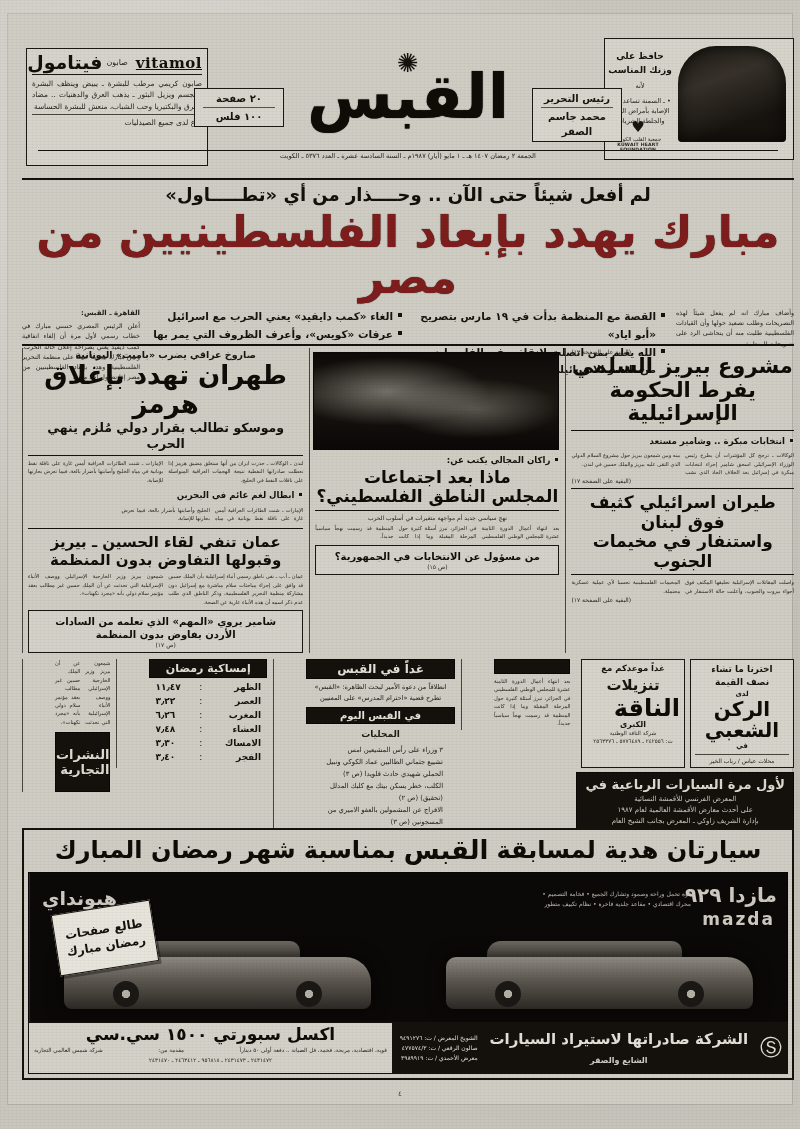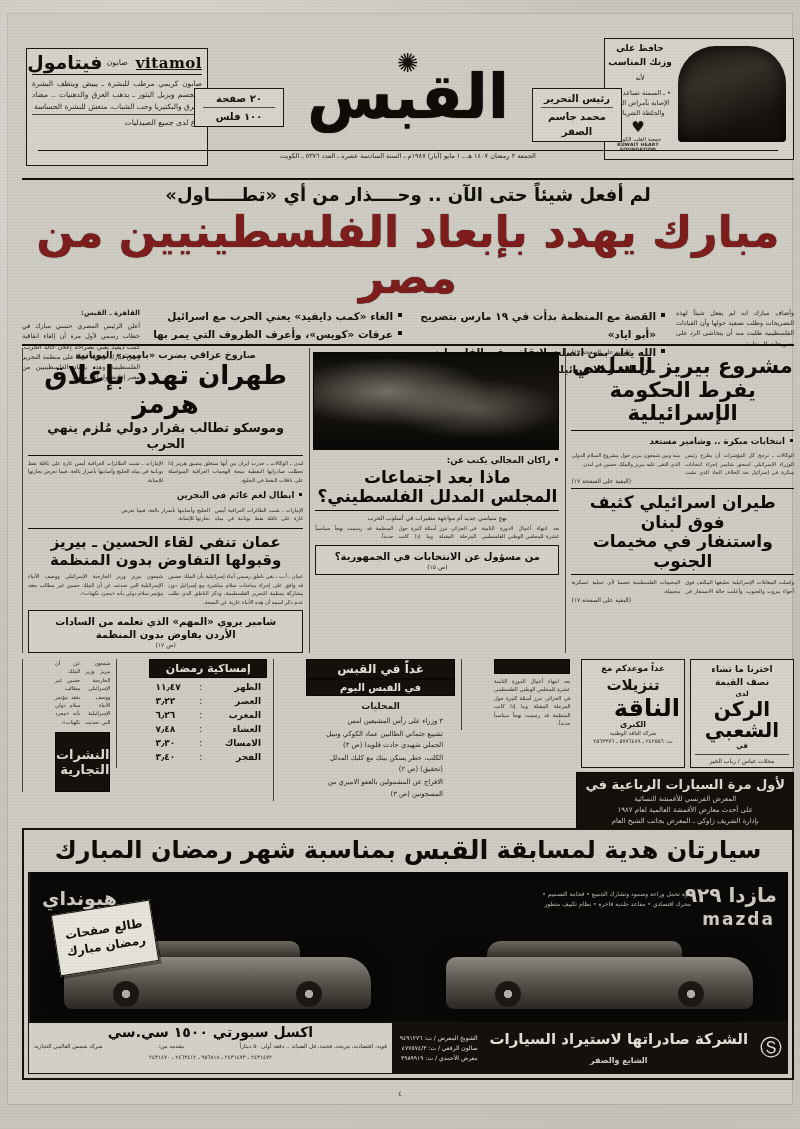--- a/index.html
+++ b/index.html
@@ -45,21 +45,21 @@
   .brand-sup{font-size:8px;color:#241f18;}
   .ad-copy{font-size:7.4px;line-height:1.55;color:#241f18;text-align:justify;padding-top:3px;}
   .ad-foot{font-size:7.6px;color:#241f18;padding-top:3px;border-top:1px solid #4a433a;margin-top:2px;}
 
   .heart-ad{position:relative;width:100%;height:100%;background:#d6d3ca;}
   .heart-photo{
     position:absolute;right:4px;top:4px;width:108px;height:96px;border-radius:38px 38px 4px 4px;
     background:linear-gradient(160deg,#201c16 0%,#37312a 35%,#17130f 75%);
     box-shadow:inset 0 0 18px rgba(0,0,0,.8);
   }
-  .heart-txt{position:absolute;right:116px;top:0;width:68px;text-align:center;}
+  .heart-txt{position:absolute;right:116px;top:8px;width:68px;text-align:center;}
   .heart-t1{font-size:9px;font-weight:bold;color:#17130d;line-height:1.5;}
   .heart-t2{font-size:6.6px;color:#241f18;line-height:1.5;margin-top:5px;}
   .heart-logo{position:absolute;right:116px;bottom:4px;width:72px;text-align:center;}
   .heart-logo-glyph{font-size:15px;color:#17130d;}
   .heart-logo-ar{font-size:5.4px;color:#241f18;}
   .heart-logo-en{font-size:4.6px;font-weight:bold;letter-spacing:.2px;color:#241f18;}
 
   .nameplate{position:absolute;left:0;right:0;top:20px;text-align:center;}
   .np-orn{font-size:26px;line-height:.9;color:#15110c;}
   .np-title{
@@ -214,21 +214,21 @@
   .flag{
     position:absolute;left:26px;top:34px;width:98px;height:60px;background:#e7e4dc;
     border:1.4px solid #15110c;transform:rotate(-9deg);
     display:flex;align-items:center;justify-content:center;text-align:center;
     font-size:12px;font-weight:bold;color:#15110c;line-height:1.4;z-index:5;
     box-shadow:2px 3px 0 rgba(0,0,0,.35);
   }
   .carad-foot{position:absolute;left:4px;right:4px;bottom:4px;height:52px;display:flex;}
   .foot-l{width:48%;border:1.4px solid #15110c;box-sizing:border-box;padding:2px 5px;background:#d4d1c8;}
   .foot-r{width:52%;border:1.4px solid #15110c;border-right:none;box-sizing:border-box;background:#14110c;color:#e3e0d8;display:flex;align-items:center;gap:6px;padding:0 6px;}
-  .foot-axel{font-size:14px;font-weight:bold;text-align:center;color:#0f0c08;line-height:1.1;}
+  .foot-axel{font-size:17px;font-weight:bold;text-align:center;color:#0f0c08;line-height:1.1;}
   .foot-sub{font-size:5.6px;color:#2c261f;line-height:1.55;display:flex;justify-content:space-between;gap:4px;margin-top:2px;}
   .kac-logo{font-size:22px;flex:0 0 auto;}
   .kac-t{flex:1;text-align:center;}
   .kac-t1{font-size:15px;font-weight:bold;line-height:1.15;}
   .kac-t2{font-size:8px;font-weight:bold;opacity:.9;}
   .kac-phones{font-size:6px;line-height:1.7;text-align:right;flex:0 0 auto;}
   .pagenum{position:absolute;left:0;right:0;bottom:6px;text-align:center;font-size:7px;color:#4a433a;}
 </style>
 </head>
 <body>
@@ -350,21 +350,21 @@
         <div class="cont-note">(البقية على الصفحة ١٧)</div>
       </div>
 
       <div class="colM divl" style="padding-left:5px;">
         <div class="photo-strip"></div>
         <div class="bul2">
           <span class="bsq"></span>
           <span>راكان المجالي يكتب عن:</span>
         </div>
         <div class="hl-md">ماذا بعد اجتماعات</div>
-        <div class="hl-md">المجلس المدلل الفلسطيني؟</div>
+        <div class="hl-md">المجلس الناطق الفلسطيني؟</div>
         <div class="hrule" style="position:static;height:1px;margin:3px 0;"></div>
         <div class="sub-note">نهج سياسي جديد أم مواجهة متغيرات في أسلوب الحرب</div>
         <div class="micro" style="column-count:3;margin-top:3px;">
           <p>بعد انتهاء أعمال الدورة الثامنة عشرة للمجلس الوطني الفلسطيني في الجزائر، تبرز أسئلة كثيرة حول المرحلة المقبلة وما إذا كانت المنظمة قد رسمت نهجاً سياسياً جديداً.</p>
         </div>
         <div class="boxed" style="margin-top:3px;">
           <div class="hl-xs">من مسؤول عن الانتخابات في الجمهورية؟</div>
           <div class="cont-note" style="text-align:center;">(ص ١٥)</div>
         </div>
       </div>
@@ -434,20 +434,21 @@
 
       <div style="width:78px;" class="divl">
         <div class="blackbar" style="font-size:8px;">&nbsp;</div>
         <div class="micro" style="margin-top:3px;">
           <p>بعد انتهاء أعمال الدورة الثامنة عشرة للمجلس الوطني الفلسطيني في الجزائر، تبرز أسئلة كثيرة حول المرحلة المقبلة وما إذا كانت المنظمة قد رسمت نهجاً سياسياً جديداً.</p>
         </div>
       </div>
 
       <div style="width:152px;" class="divl">
         <div class="blackbar">غداً في القبس</div>
+        <div style="font-size:6.6px;line-height:1.7;color:#201b15;text-align:center;padding:3px 2px;">انطلاقاً من دعوة الأمير لبحث الظاهرة: «القبس» تطرح قضية «احترام المدرس» على المعنيين</div>
         <div class="blackbar" style="font-size:10px;">في القبس اليوم</div>
         <div class="today-list">
           <span class="sec">المحليات</span>
           <ul>
             <li>٣ وزراء على رأس المشيعين امس</li>
             <li>تشييع جثماني الطالبين عماد الكوكي ونبيل الحملي شهيدي حادث قلويدا (ص ٣)</li>
             <li>الكلب، خطر يسكن بيتك مع كلبك المدلل (تحقيق) (ص ٢)</li>
             <li>الافراج عن المشمولين بالعفو الاميري من المسجونين (ص ٣)</li>
           </ul>
         </div>

